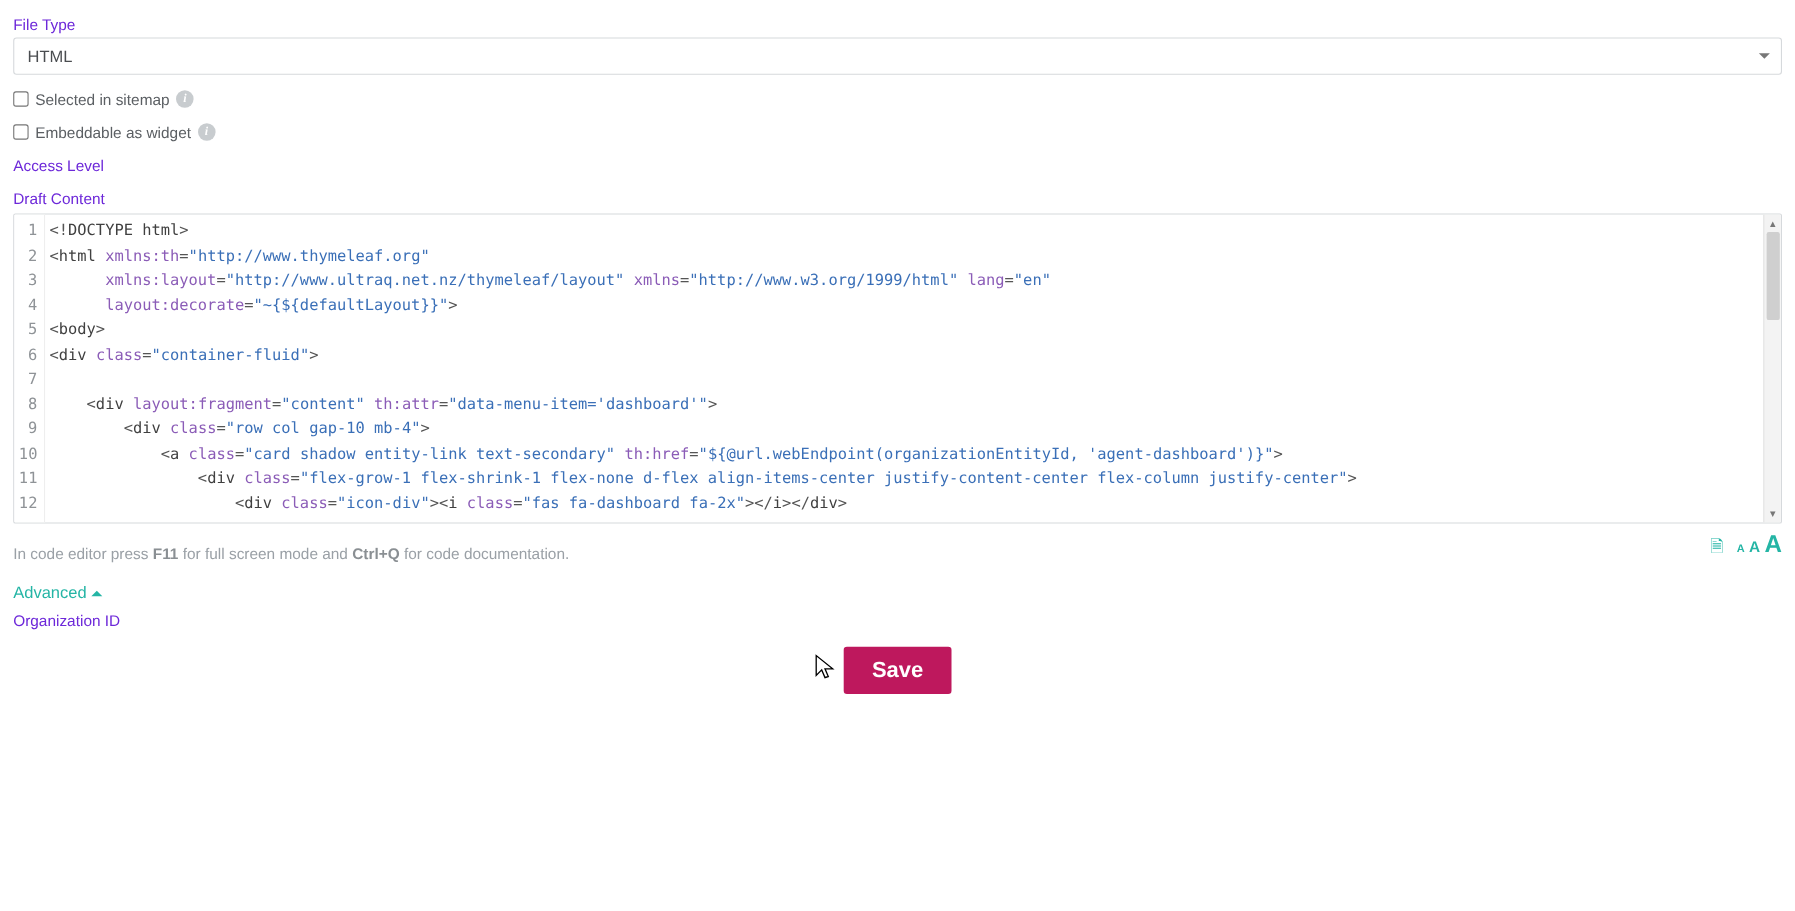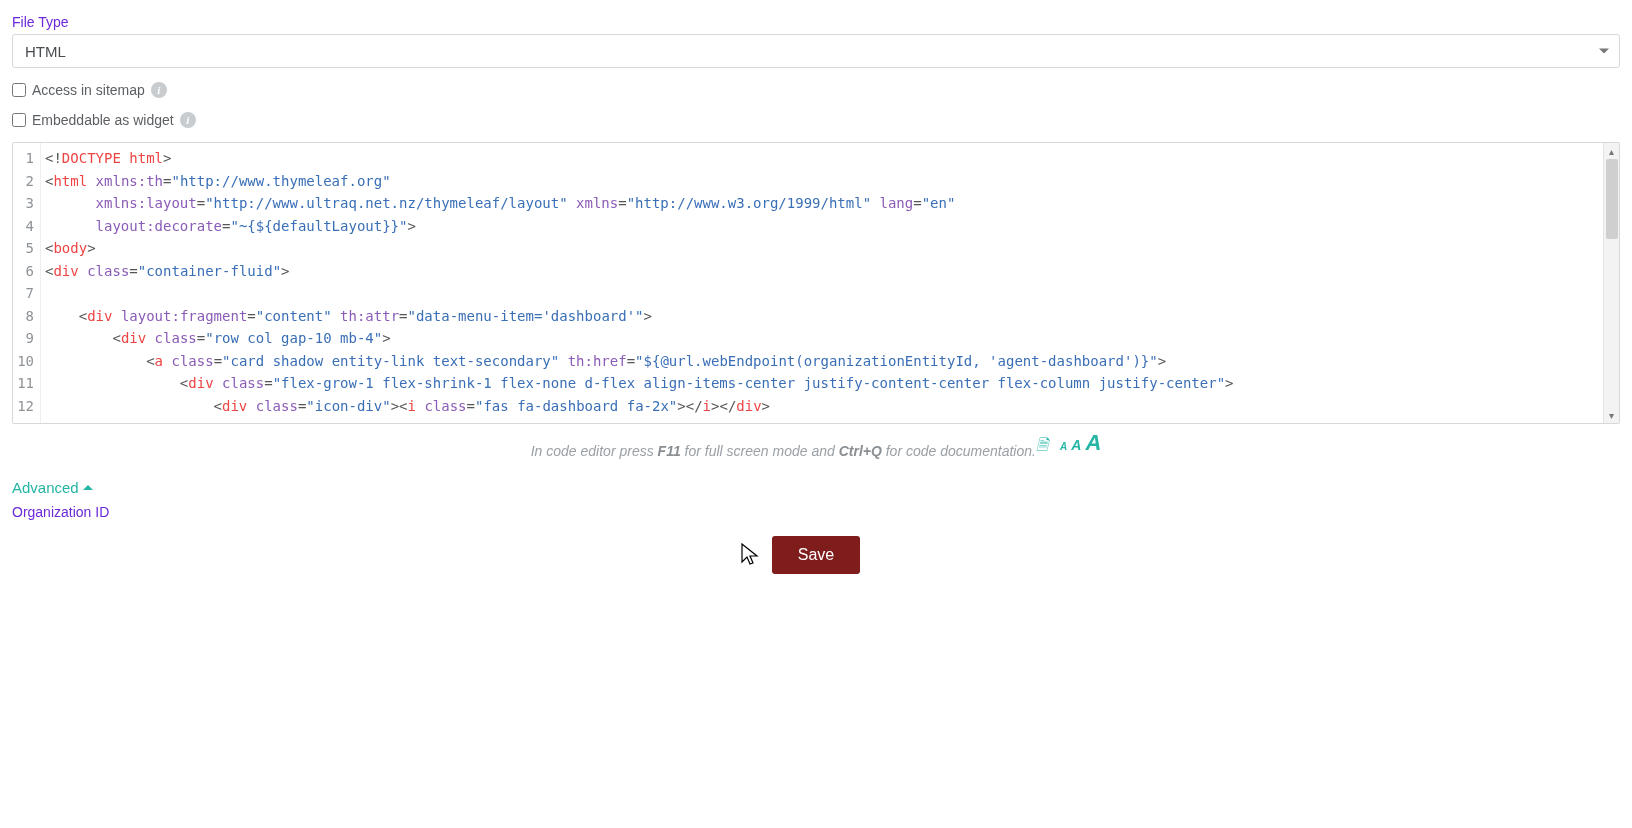--- a/index.html
+++ b/index.html
@@ -98,21 +98,21 @@
     flex: 1 1 auto;
     padding-top: 4px;
     overflow: hidden;
     font-family: Menlo, Consolas, monospace;
     font-size: 14px;
     line-height: 22.5px;
     color: #333;
     white-space: pre;
   }
   .code-line { height: 22.5px; padding-left: 4px; }
-  .tk-tag { color: #ef4444; }
+  .tk-tag { color: #404040; }
   .tk-attr { color: #8b5cb7; }
   .tk-val { color: #3a6fb7; }
   .tk-punc { color: #555; }
 
   .editor-scrollbar {
     position: absolute;
     right: 0; top: 0;
     width: 16px;
     height: 100%;
     background: #f3f3f3;
@@ -133,23 +133,22 @@
     top: 16px; height: 80px;
     background: #cfcfcf;
     border-radius: 2px;
   }
 
   .editor-hint {
     font-size: 14px;
     color: #9aa0a6;
     margin-top: 6px;
     display: flex;
-    justify-content: center;
+    justify-content: space-between;
     align-items: flex-end;
-    font-style: italic;
   }
   .editor-hint b { color: #8a8f93; font-weight: 600; }
   .font-size-controls {
     display: flex;
     align-items: baseline;
     gap: 4px;
   }
   .file-icon { color: #24b5a5; font-size: 15px; margin-right: 8px; }
   .fs-a { color: #24b5a5; font-weight: 600; cursor: pointer; }
   .fs1 { font-size: 10px; }
@@ -172,27 +171,28 @@
     border-bottom: 5px solid #24b5a5;
   }
 
   .save-row {
     display: flex;
     justify-content: center;
     margin-top: 16px;
     position: relative;
   }
   .save-btn {
-    background: #7f1d1d;
+    background: #be185d;
     color: #fff;
     border: none;
     border-radius: 3px;
     padding: 10px 26px;
-    font-size: 16px;
+    font-size: 20px;
     cursor: pointer;
+    font-weight: bold;
   }
   .cursor-overlay {
     position: absolute;
     left: 727px;
     top: 6px;
     pointer-events: none;
   }
 </style>
 </head>
 <body>
@@ -204,37 +204,39 @@
   <label class="form-label">File Type</label>
   <div class="select">
     <span>HTML</span>
     <span class="caret"></span>
   </div>
 </div>
 
 
 <div class="check-row">
   <input type="checkbox" style="">
-  <span>Access in sitemap</span>
+  <span>Selected in sitemap</span>
   <span class="info-icon">i</span>
 </div>
 
 
 <div class="check-row">
   <input type="checkbox" style="">
   <span>Embeddable as widget</span>
   <span class="info-icon">i</span>
 </div>
 
 
 <div class="form-group">
-</div>
-
-
-<div class="form-group">
+  <label class="form-label">Access Level</label>
+</div>
+
+
+<div class="form-group">
+  <label class="form-label">Draft Content</label>
 
   <div class="editor-wrap">
     <div class="gutter" id="gutter">
         <div>1</div>
         <div>2</div>
         <div>3</div>
         <div>4</div>
         <div>5</div>
         <div>6</div>
         <div>7</div>

